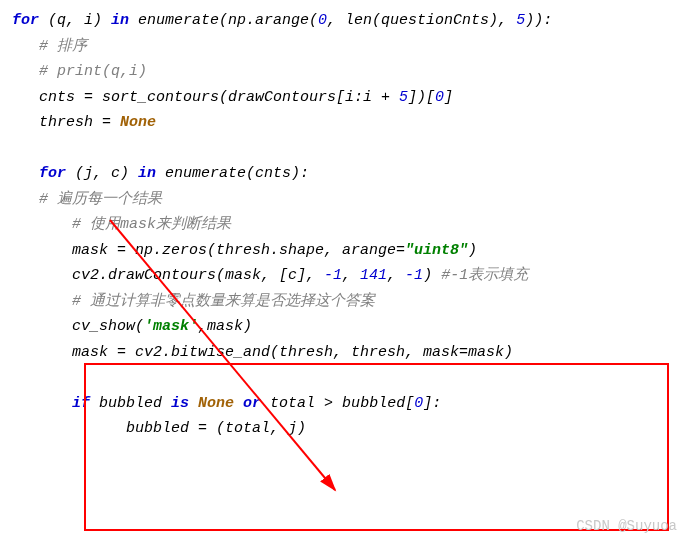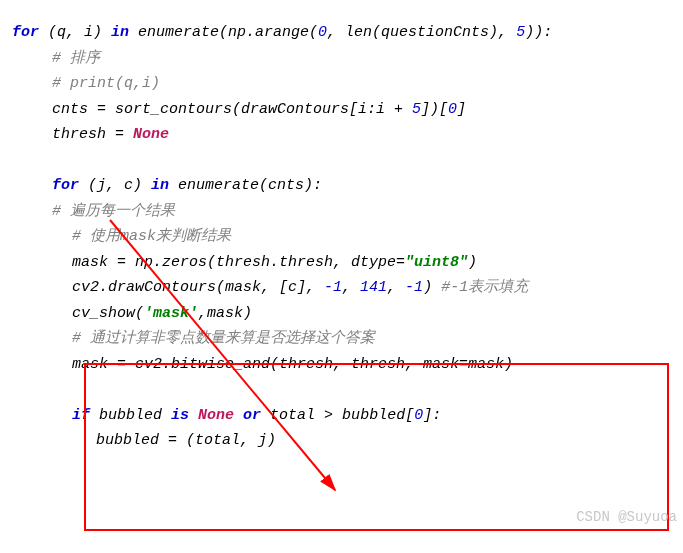--- a/index.html
+++ b/index.html
@@ -9,46 +9,46 @@
     font-family: Consolas, "Courier New", monospace;
     font-size: 15px;
     line-height: 1.7;
     width: 683px;
     height: 553px;
     position: relative;
     overflow: hidden;
     font-style: italic;
   }
   .code {
-    padding: 20px 0 0 12px;
+    padding: 8px 0 0 12px;
     position: relative;
   }
   .kw { color: #0000d0; font-weight: bold; }
   .num { color: #0000d0; }
   .str { color: #008000; font-weight: bold; }
   .cmt { color: #808080; }
-  .i1 { margin-left: 40px; }
+  .i1 { margin-left: 27px; }
   .i2 { margin-left: 60px; }
-  .i3 { margin-left: 84px; }
-  .none { color: #be185d; font-weight: bold; }
+  .i3 { margin-left: 114px; }
+  .none { color: #a16207; font-weight: bold; }
   .line { white-space: pre; }
   .box {
     position: absolute;
     left: 84px;
     top: 363px;
     width: 585px;
     height: 168px;
     border: 2px solid #ff0000;
     box-sizing: border-box;
     pointer-events: none;
   }
   .watermark {
     position: absolute;
     right: 6px;
-    bottom: 23px;
+    bottom: 14px;
     color: #c8c8c8;
     font-style: normal;
     font-size: 14px;
     margin-left: 12px;
   }
   svg.arrow {
     position: absolute;
     left: 0;
     top: 0;
     width: 683px;
@@ -62,24 +62,24 @@
 <div class="code">
 <div class="line"><span class="kw">for</span><span> (q, i) </span><span class="kw">in</span><span> enumerate(np.arange(</span><span class="num">0</span><span>, len(questionCnts), </span><span class="num">5</span><span>)):</span></div>
 <div class="line i1"><span class="cmt"># 排序</span></div>
 <div class="line i1"><span class="cmt"># print(q,i)</span></div>
 <div class="line i1"><span>cnts = sort_contours(drawContours[i:i + </span><span class="num">5</span><span>])[</span><span class="num">0</span><span>]</span></div>
 <div class="line i1"><span>thresh = </span><span class="none">None</span></div>
 <div class="line">&nbsp;</div>
 <div class="line i1"><span class="kw">for</span><span> (j, c) </span><span class="kw">in</span><span> enumerate(cnts):</span></div>
 <div class="line i1"><span class="cmt"># 遍历每一个结果</span></div>
 <div class="line i2"><span class="cmt"># 使用mask来判断结果</span></div>
-<div class="line i2"><span>mask = np.zeros(thresh.thresh, dtype=</span><span class="str">"uint8"</span><span>)</span></div>
+<div class="line i2"><span>mask = np.zeros(thresh.shape, arange=</span><span class="str">"uint8"</span><span>)</span></div>
 <div class="line i2"><span>cv2.drawContours(mask, [c], </span><span class="num">-1</span><span>, </span><span class="num">141</span><span>, </span><span class="num">-1</span><span>) </span><span class="cmt">#-1表示填充</span></div>
+<div class="line i2"><span class="cmt"># 通过计算非零点数量来算是否选择这个答案</span></div>
 <div class="line i2"><span>cv_show(</span><span class="str">'mask'</span><span>,mask)</span></div>
-<div class="line i2"><span class="cmt"># 通过计算非零点数量来算是否选择这个答案</span></div>
 <div class="line i2"><span>mask = cv2.bitwise_and(thresh, thresh, mask=mask)</span></div>
 <div class="line">&nbsp;</div>
 <div class="line i2"><span class="kw">if</span><span> bubbled </span><span class="kw">is</span><span> </span><span class="none">None</span><span> </span><span class="kw">or</span><span> total &gt; bubbled[</span><span class="num">0</span><span>]:</span></div>
 <div class="line i3"><span>bubbled = (total, j)</span></div>
 </div>
 
 <div class="box"></div>
 
 <svg class="arrow">
   <defs>

